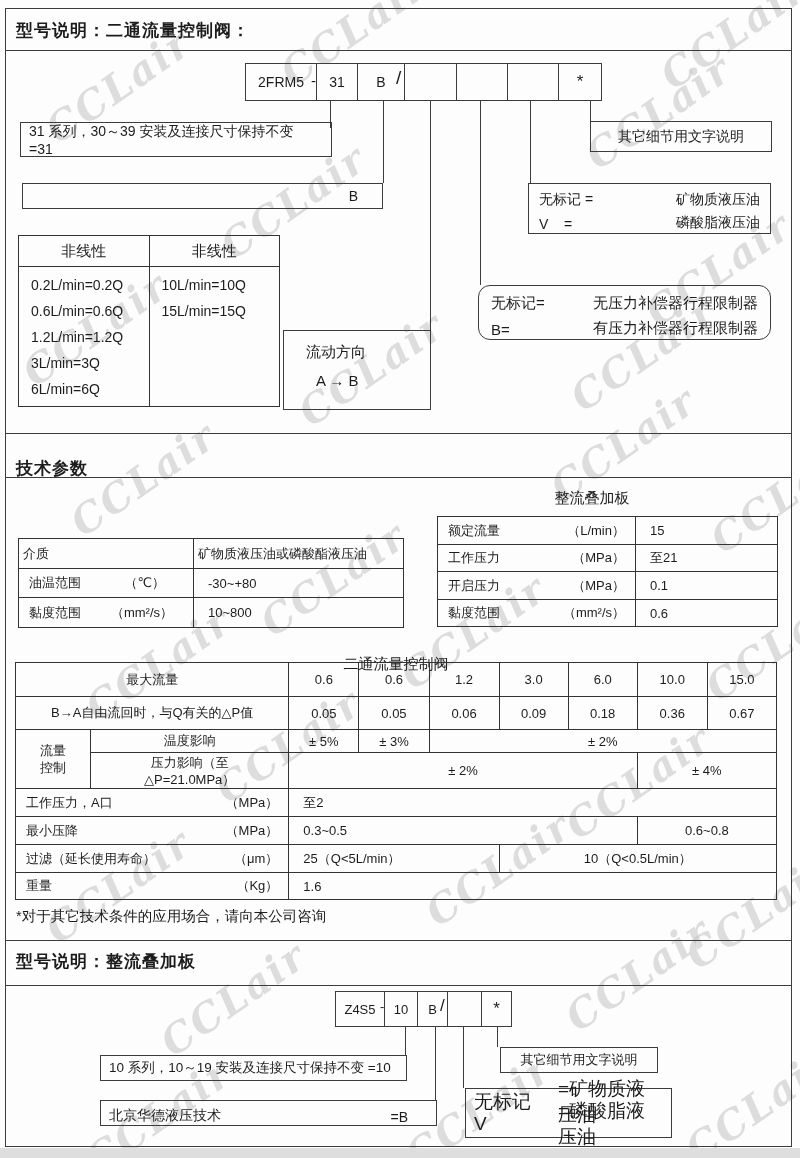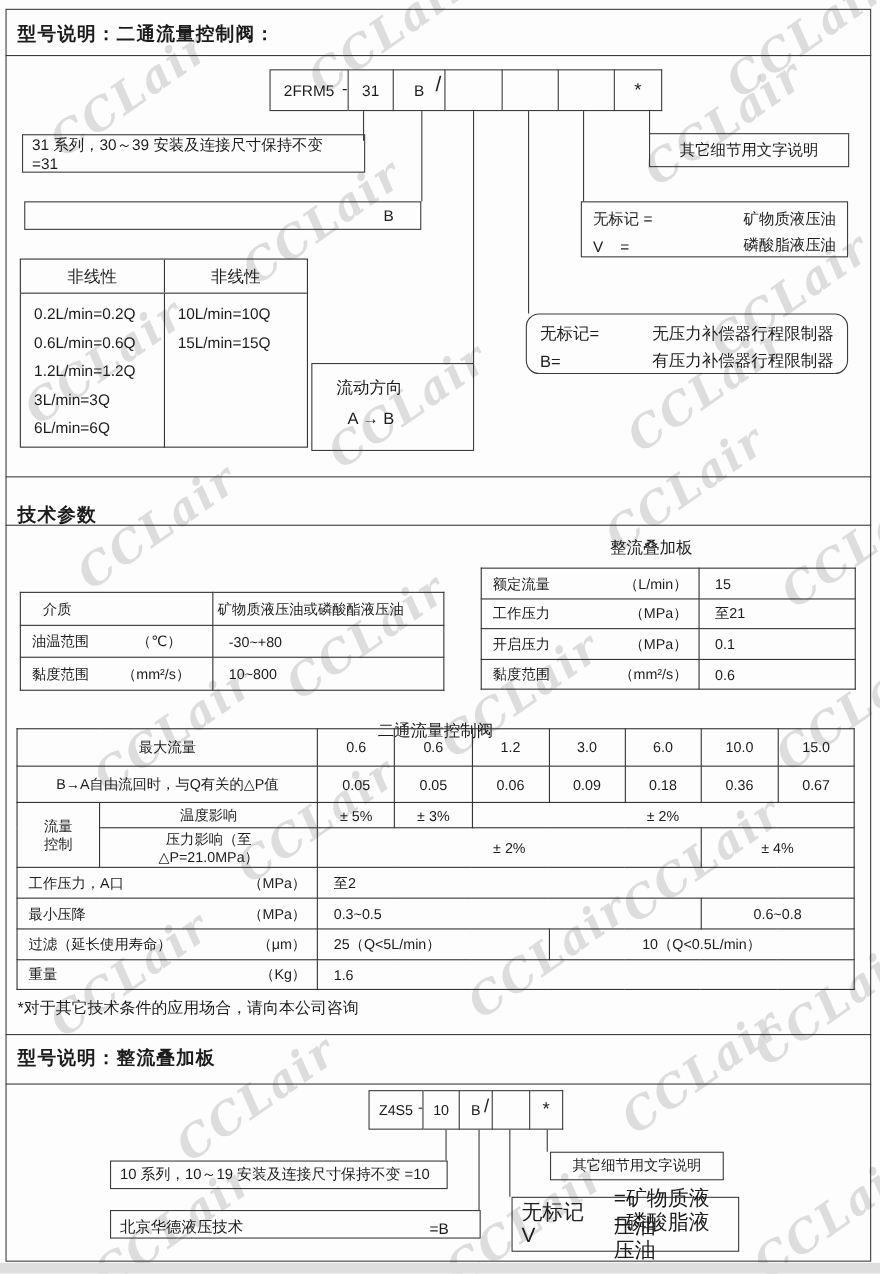--- a/index.html
+++ b/index.html
@@ -210,21 +210,21 @@
   </tbody>
     </table>
 
   <table class="t" style="left:18px;top:538px;width:385px;">
     <colgroup>
         <col style="width:175px;">
         <col style="width:210px;">
       </colgroup>
     <tbody>
         <tr style="height:30px;">
-      <td style="padding-left:20px;">介质</td>
+      <td style="padding-left:4px;">介质</td>
       <td style="padding-left:4px;">矿物质液压油或磷酸酯液压油</td>
     </tr>
     <tr style="height:29px;">
       <td>
             <div class="flexlbl" style="padding-right:28px;">
               <span>油温范围</span>
               <span>（℃）</span>
             </div>
           </td>
       <td class="tl">-30~+80</td>

